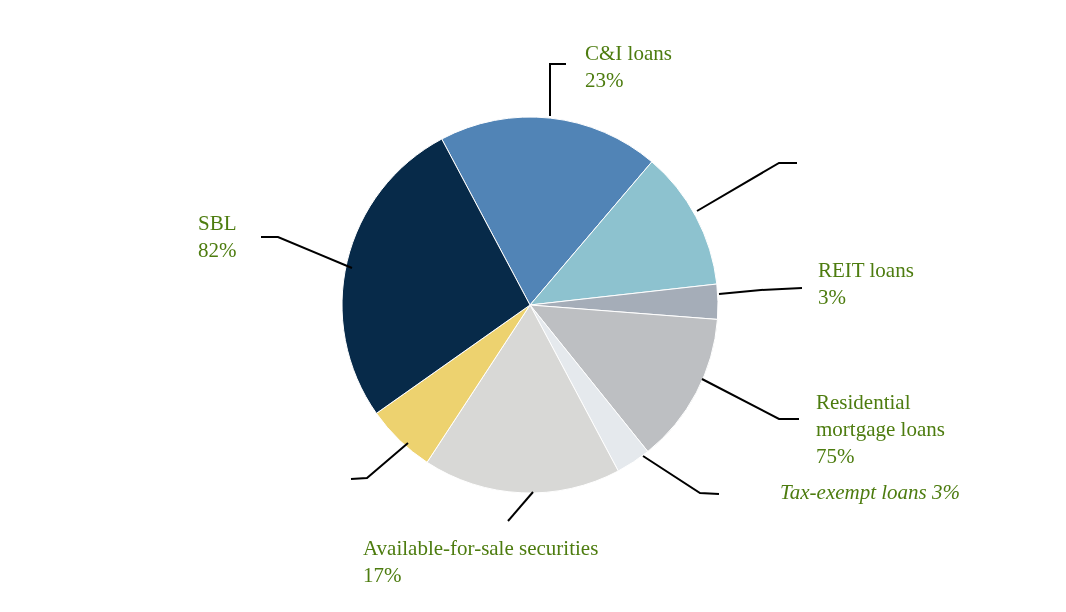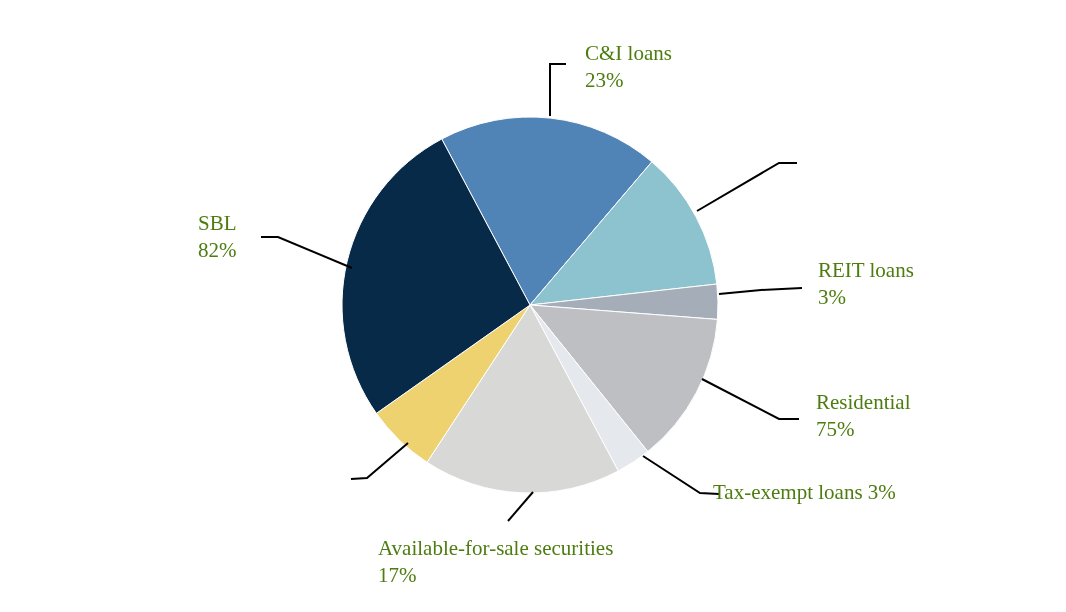--- a/index.html
+++ b/index.html
@@ -24,22 +24,22 @@
     position: absolute;
     font-size: 21px;
     line-height: 27px;
     color: #4d7c0f;
     white-space: nowrap;
   }
   .lbl-0 { left: 585px; top: 40px; }
   .lbl-1 { left: 812px; top: 139px; }
   .lbl-2 { left: 818px; top: 257px; }
   .lbl-3 { left: 816px; top: 380px; margin-top: 9px; }
-  .lbl-4 { left: 713px; top: 479px; }
-  .lbl-5 { left: 378px; top: 535px; }
+  .lbl-4 { left: 780px; top: 479px; font-style: italic; }
+  .lbl-5 { left: 363px; top: 535px; }
   .lbl-6 { left: 147px; top: 449px; }
   .lbl-7 { left: 198px; top: 210px; text-align: center; }
 </style>
 </head>
 <body>
 
 <div id="stage">
 
   <svg id="pie-svg" width="1066" height="612" viewBox="0 0 1066 612">
       <path d="M 530 305 L 441.74 139.01 A 188 188 0 0 1 651.85 161.83 Z" fill="#5184b6" stroke="#ffffff" stroke-width="1"></path>
@@ -66,20 +66,21 @@
   </div>
 
 
   <div class="lbl lbl-2">
     <div>REIT loans</div>
     <div>3%</div>
   </div>
 
   <div class="lbl lbl-3">
     <div>Residential</div>
+    <div>mortgage loans</div>
     <div>75%</div>
   </div>
 
   <div class="lbl lbl-4">
     <div>Tax-exempt loans 3%</div>
   </div>
 
   <div class="lbl lbl-5">
     <div>Available-for-sale securities</div>
     <div>17%</div>

